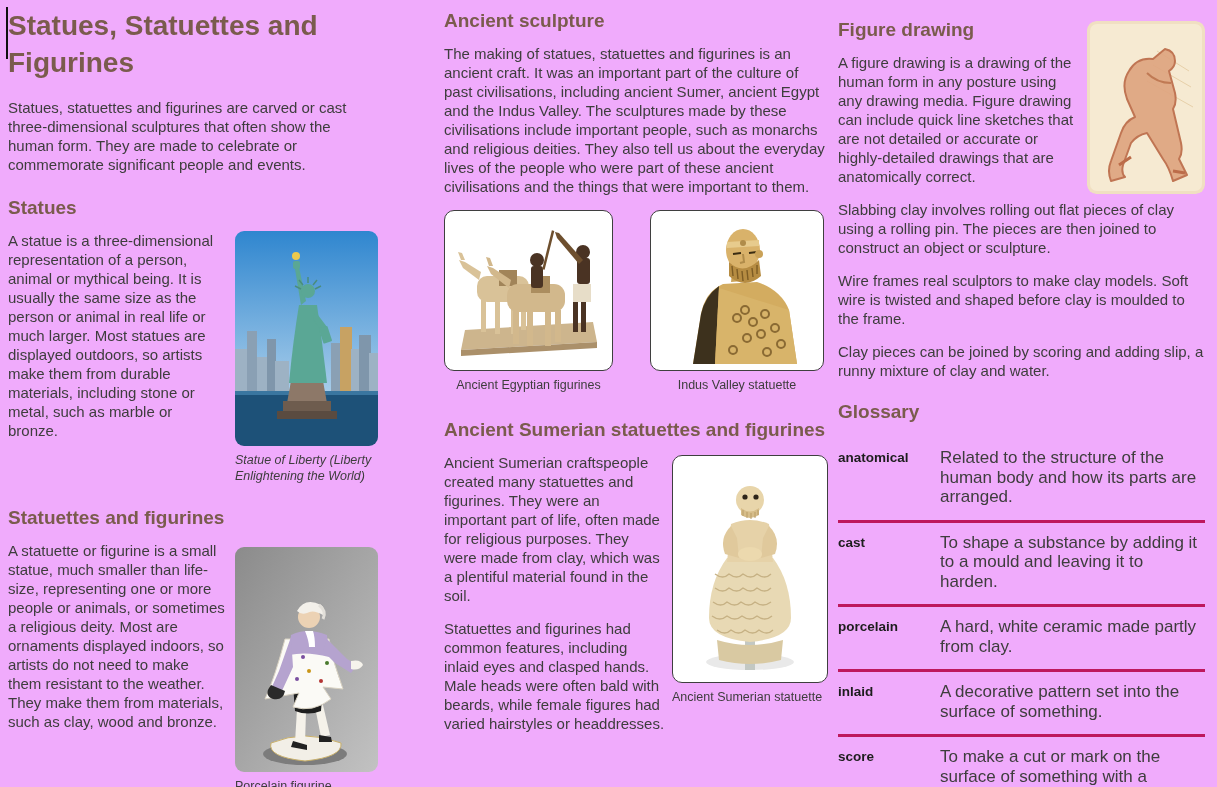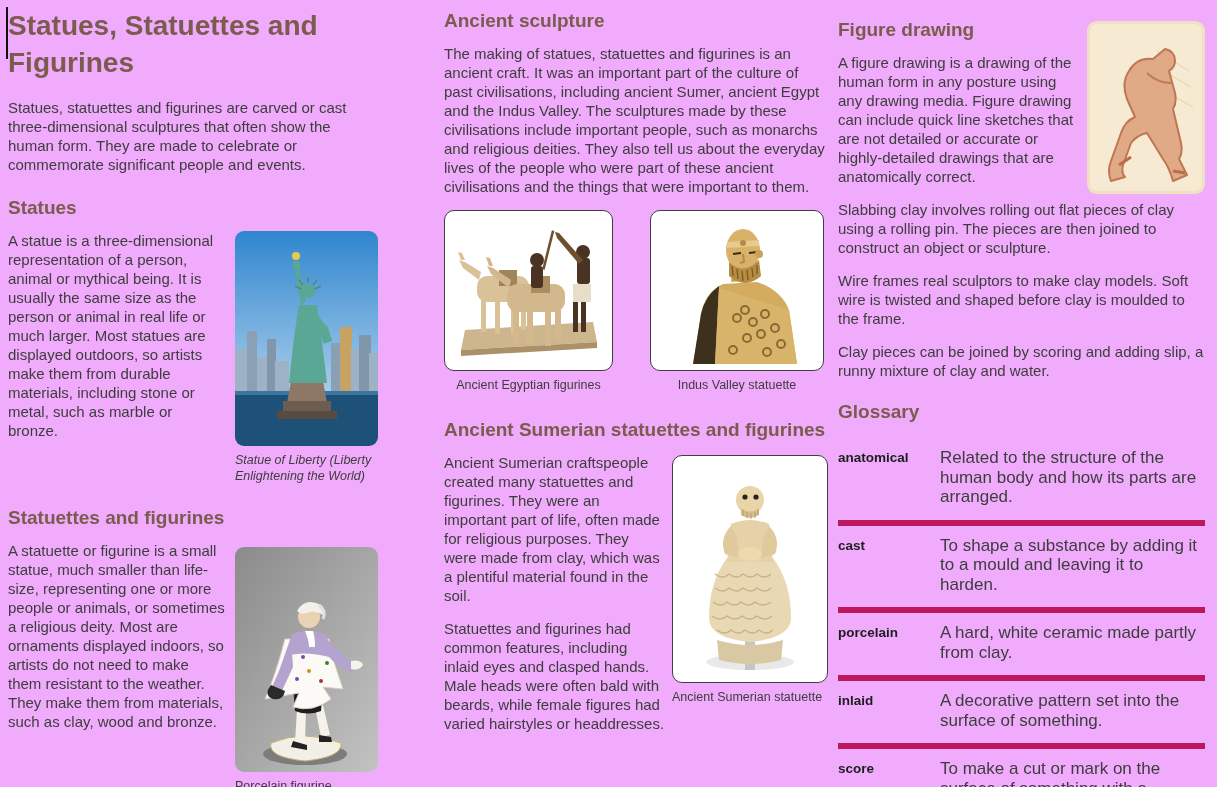--- a/index.html
+++ b/index.html
@@ -37,21 +37,21 @@
   .box-indus{width:174px;height:161px;}
   .box-sumer{width:156px;height:228px;}
 
   .mt-statues{margin-top:22px;}
   .mt-statuettes{margin-top:16px;}
   .mt-sumerian{margin-top:6px;}
   .mt-clay{margin-top:14px;}
   .mt-glossary{margin-top:20px;}
 
   .glossary{margin-top:14px;}
-  .glossary-row{display:grid;grid-template-columns:102px 1fr;padding:10px 0 13px;border-bottom:6px solid #be185d;}
+  .glossary-row{display:grid;grid-template-columns:102px 1fr;padding:10px 0 13px;border-bottom:3px solid #be185d;}
   .glossary-row.last{border-bottom:none;}
   .term{font-weight:700;font-size:13.5px;color:#1d1d1d;padding-top:2px;}
   .def{font-size:17px;line-height:19.5px;max-width:276px;}
 </style>
 </head>
 <body>
 
 <div class="page">
 
   <div class="col col1">

